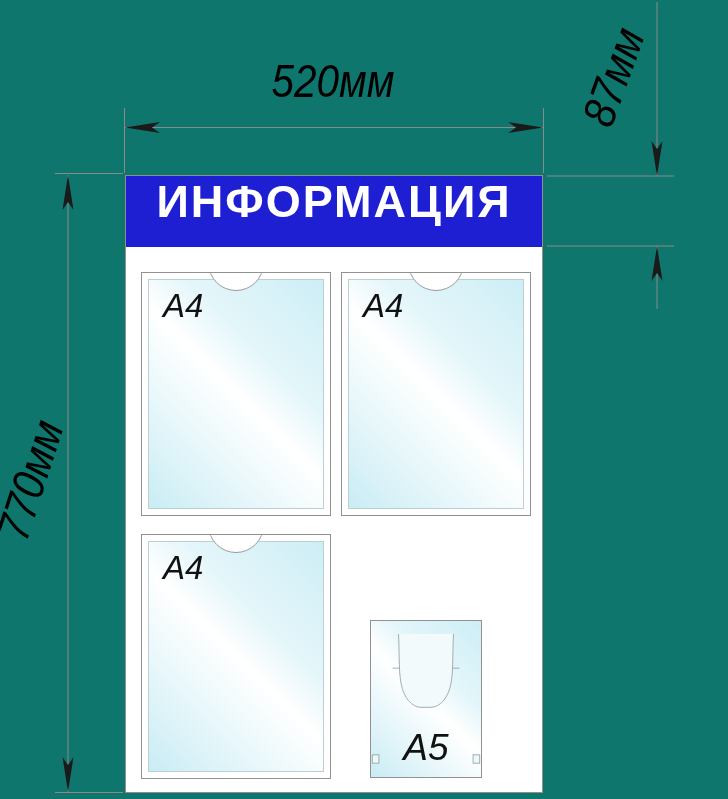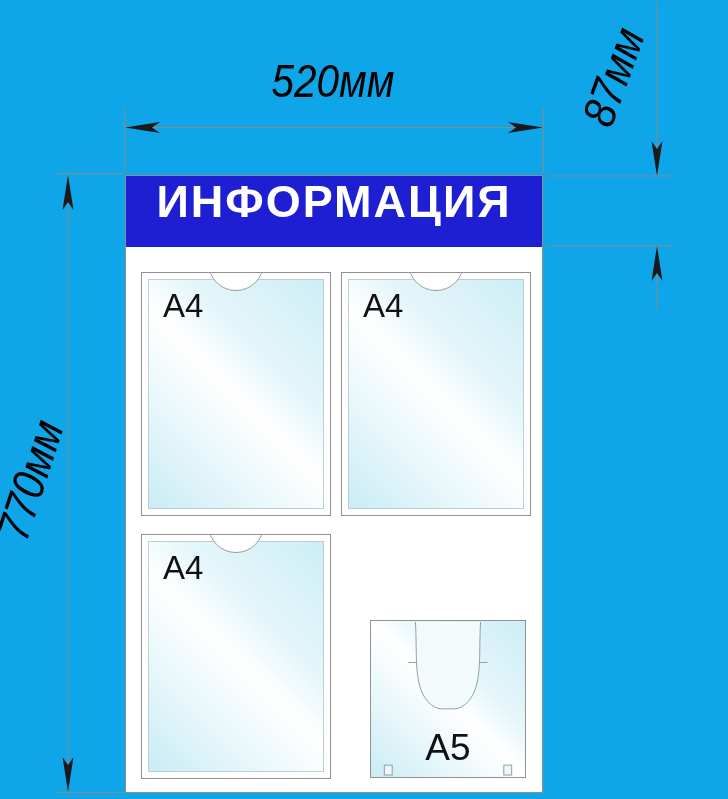--- a/index.html
+++ b/index.html
@@ -1,17 +1,17 @@
 <!DOCTYPE html>
 <html><head>
 <meta charset="utf-8">
 <style>
   html,body { margin:0; padding:0; background:#fff; }
   .canvas {
-    position:relative; width:728px; height:799px; background:#0ea5e9; overflow:hidden;
+    position:relative; width:728px; height:799px; background:#0f766e; overflow:hidden;
     font-family:"Liberation Sans", sans-serif;
   }
   .dims { position:absolute; left:0; top:0; width:728px; height:799px; pointer-events:none; }
 
   
   .dim-label {
     position:absolute; width:200px; text-align:center; white-space:nowrap;
     font-style:italic; font-size:46px; line-height:52px; color:#000;
   }
   .dim-label .cond { display:inline-block; transform:scaleX(0.88); }
@@ -36,31 +36,31 @@
   .pocket {
     position:absolute; background:#fff; border:1px solid #919191;
     box-sizing:border-box; overflow:hidden;
   }
   .glass {
     position:absolute; inset:6px; border:1px solid #bccfd3;
     background: linear-gradient(45deg,#c9ecf5 0%, #eaf8fb 30%, #ffffff 50%, #e4f6fa 66%, #cdeef6 100%);
   }
   .pocket-label {
     position:absolute; left:21px; top:14px;
-    font-size:33px; color:#111;
+    font-style:italic; font-size:33px; color:#111;
   }
   .notch {
     position:absolute; width:56px; height:56px; top:-38px; left:50%;
     transform:translateX(-50%); border-radius:50%;
     background:#fff; border:1px solid #9a9a9a; box-sizing:border-box;
   }
   .p1 { left:15px;  top:96px;  width:190px; height:244px; }
   .p2 { left:215px; top:96px;  width:190px; height:244px; }
   .p3 { left:15px;  top:358px; width:190px; height:245px; }
-  .p5 { left:244px; top:444px; width:156px; height:158px; }
+  .p5 { left:244px; top:444px; width:112px; height:158px; }
   .p5 .glass { inset:0; border:none; }
   .a5-art { position:absolute; left:0; top:0; width:100%; height:100%; }
   .a5-label {
     left:50%; top:auto; bottom:8px; transform:translateX(-50%);
     font-size:37px;
   }
 </style>
 </head>
 <body>
 

